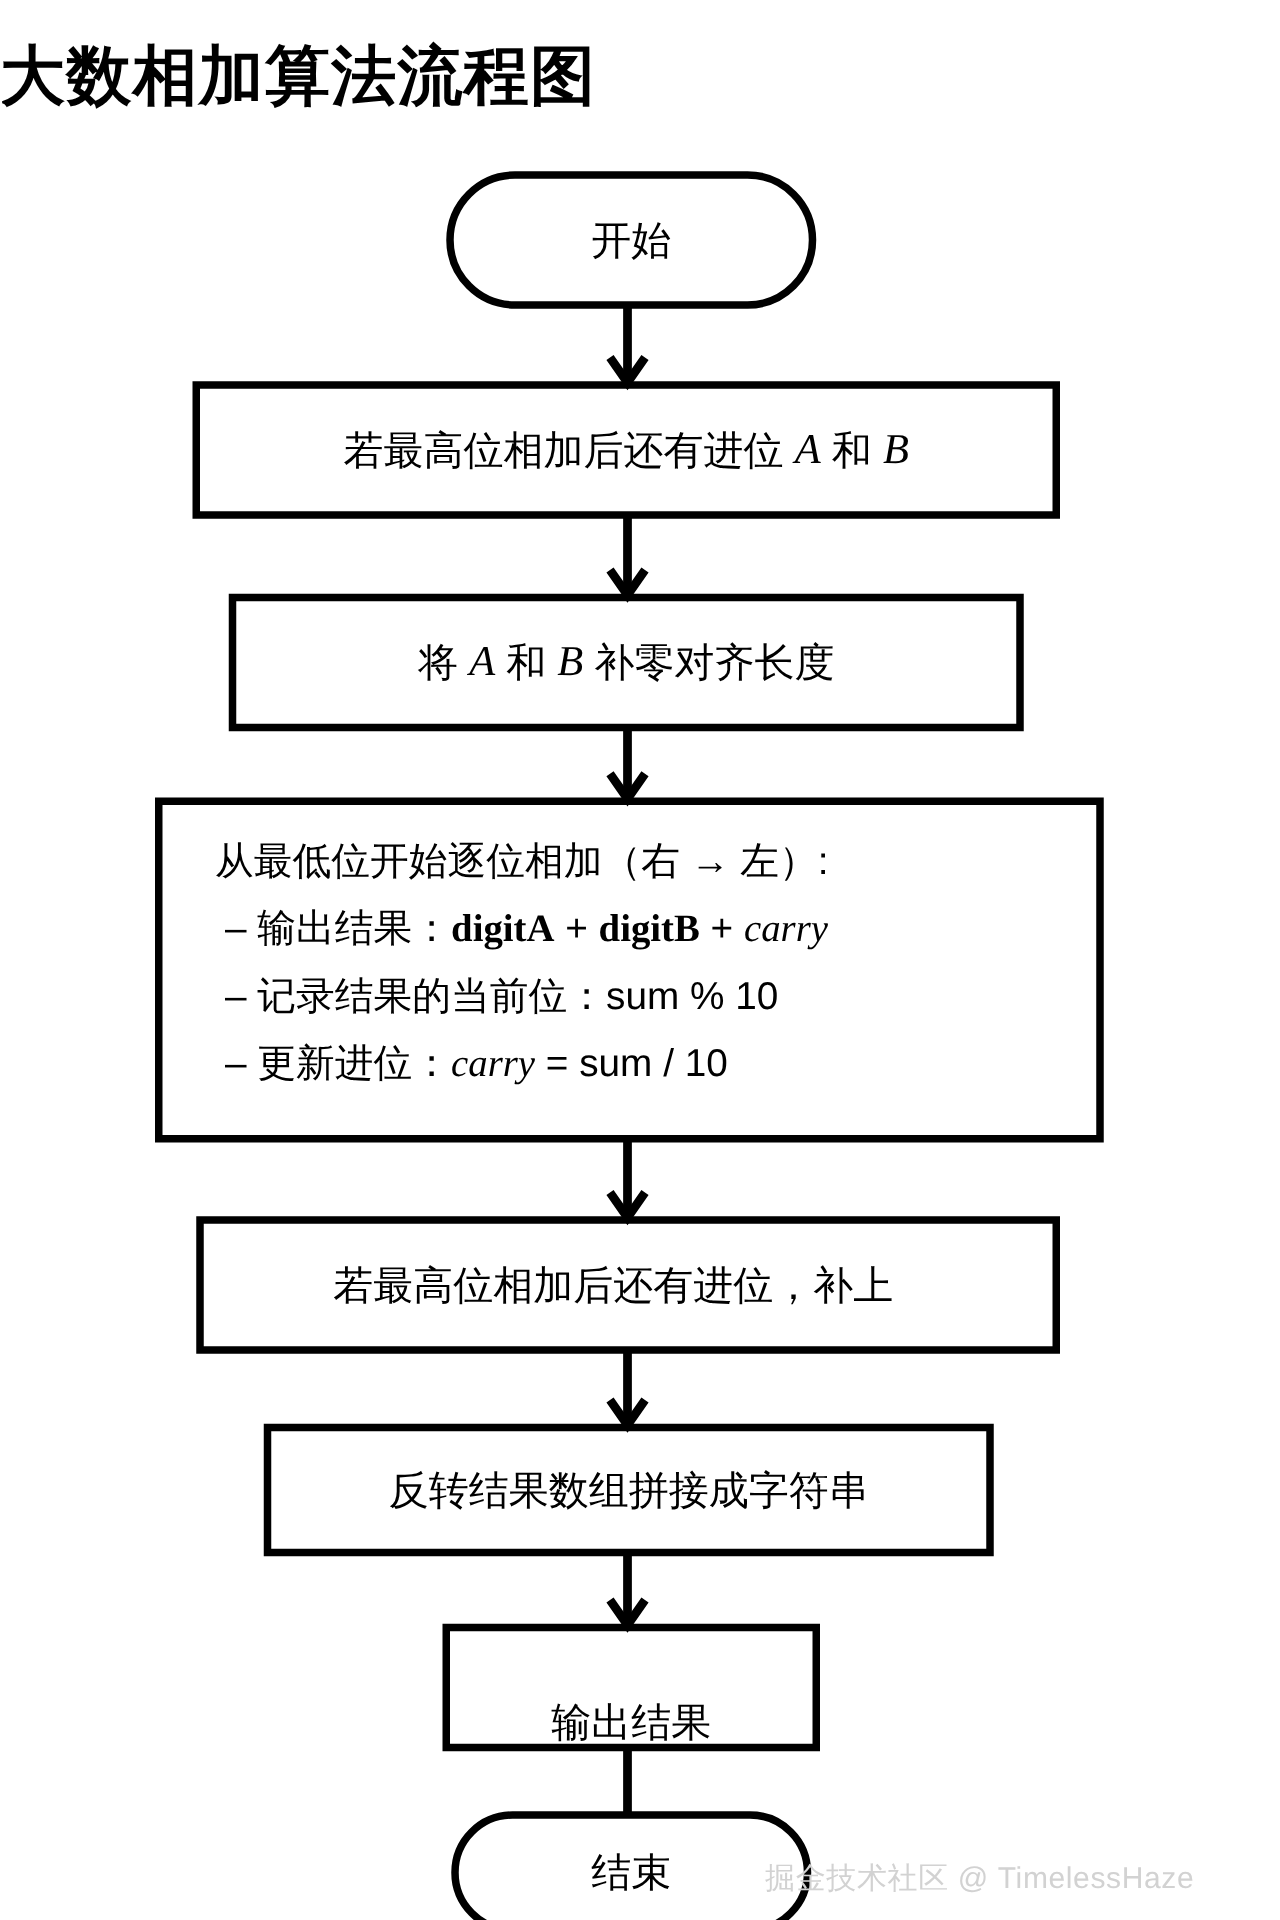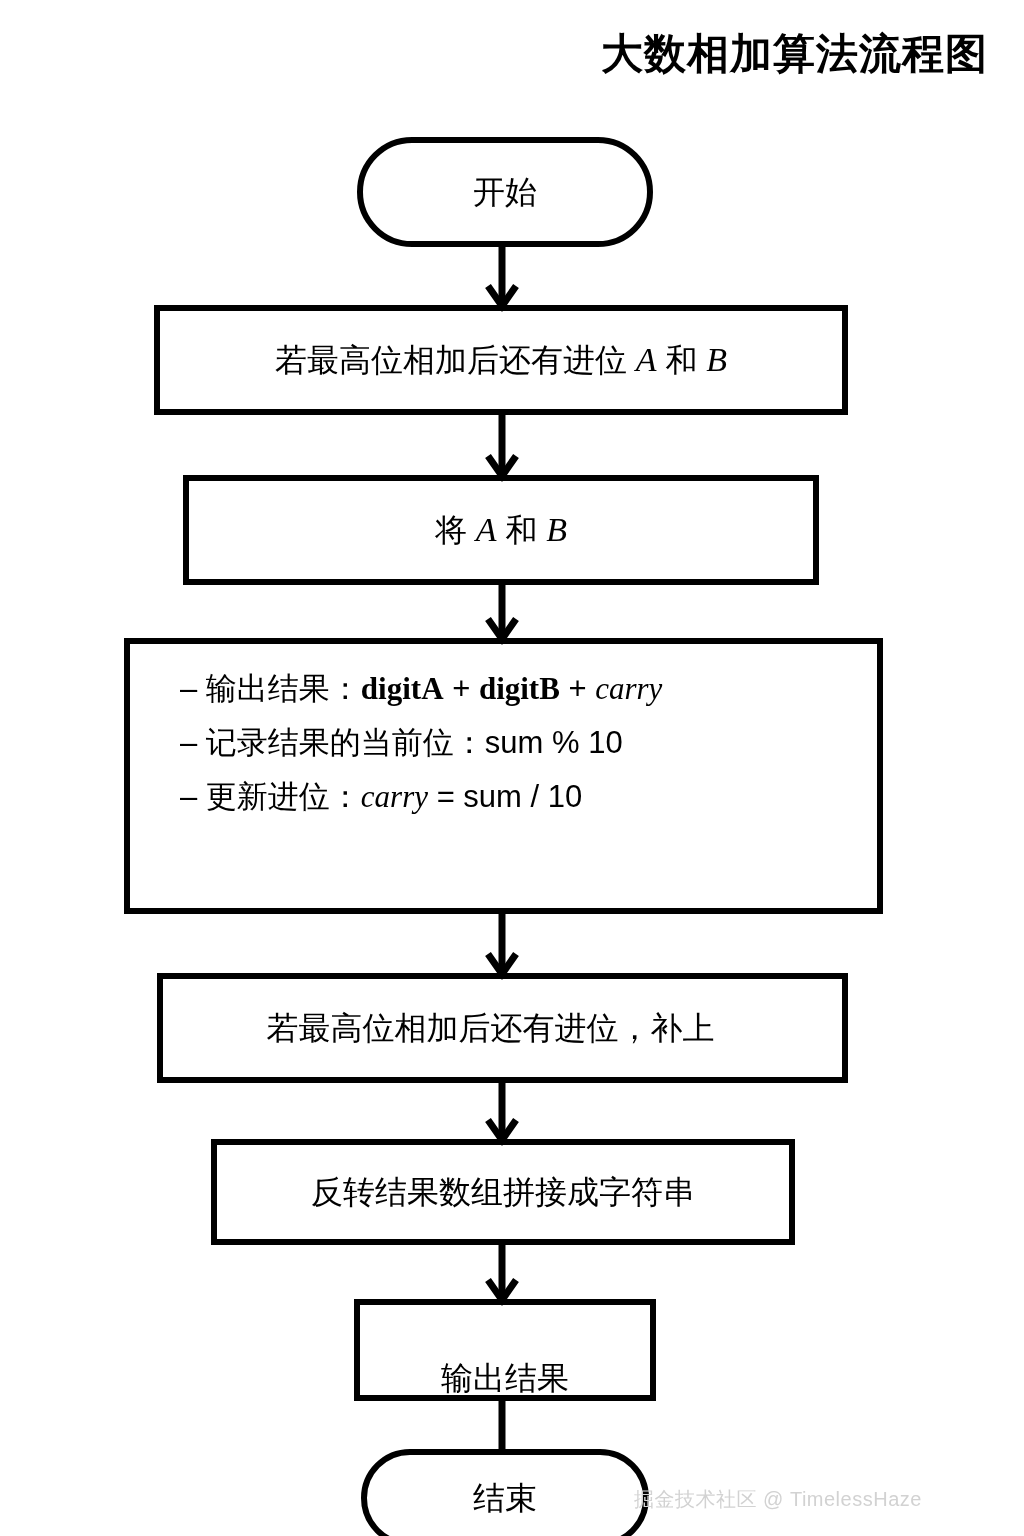--- a/index.html
+++ b/index.html
@@ -42,30 +42,30 @@
   .mathrm {
     font-family: "Liberation Serif", "DejaVu Serif", serif;
     font-style: normal;
     font-weight: 600;
   }
   #page-title {
     position: absolute;
     left: 0;
     top: 26px;
     width: 988px;
-    text-align: right;
-    font-size: 42px;
+    text-align: left;
+    font-size: 52px;
     font-weight: 700;
     letter-spacing: 1px;
   }
   #watermark {
     position: absolute;
-    left: 634px;
+    left: 612px;
     top: 1486px;
-    font-size: 20px;
+    font-size: 24px;
     color: #d2d2d2;
     letter-spacing: 0.5px;
     white-space: nowrap;
     text-align: right;
   }
   .proc-text-big {
     font-size: 32px;
   }
   .block-lines {
     position: absolute;
@@ -121,24 +121,27 @@
 
 <div class="node-label proc-text-big" style="left:360px; top:140px; width:290px; height:104px;justify-content:center;">
   <span>开始</span>
 </div>
 
 <div class="node-label proc-text-big" style="left:157px; top:308px; width:688px; height:104px;">
   <span>若最高位相加后还有进位 </span><span class="mathvar" style="font-size:34px;">A</span><span> 和 </span><span class="mathvar" style="font-size:34px;">B</span>
 </div>
 
 <div class="node-label proc-text-big" style="left:186px; top:478px; width:630px; height:104px;">
-  <span>将 </span><span class="mathvar" style="font-size:34px;">A</span><span> 和 </span><span class="mathvar" style="font-size:34px;">B</span>
+  <span>将 </span><span class="mathvar" style="font-size:34px;">A</span><span> 和 </span><span class="mathvar" style="font-size:34px;">B</span><span> 补零对齐长度</span>
 </div>
 
 <div class="block-lines" style="left:172px; top:662px; width:700px; height:230px;">
+  <div>
+    <span>从最低位开始逐位相加（右 → 左）:</span>
+  </div>
   <div style="padding-left:8px;">
     <span>– 输出结果：</span><span class="mathrm">digitA</span><span> + </span><span class="mathrm">digitB</span><span> + </span><span class="mathvar">carry</span>
   </div>
   <div style="padding-left:8px;">
     <span>– 记录结果的当前位：</span><span>sum % 10</span>
   </div>
   <div style="padding-left:8px;">
     <span>– 更新进位：</span><span class="mathvar">carry</span><span> = sum / 10</span>
   </div>
 </div>

